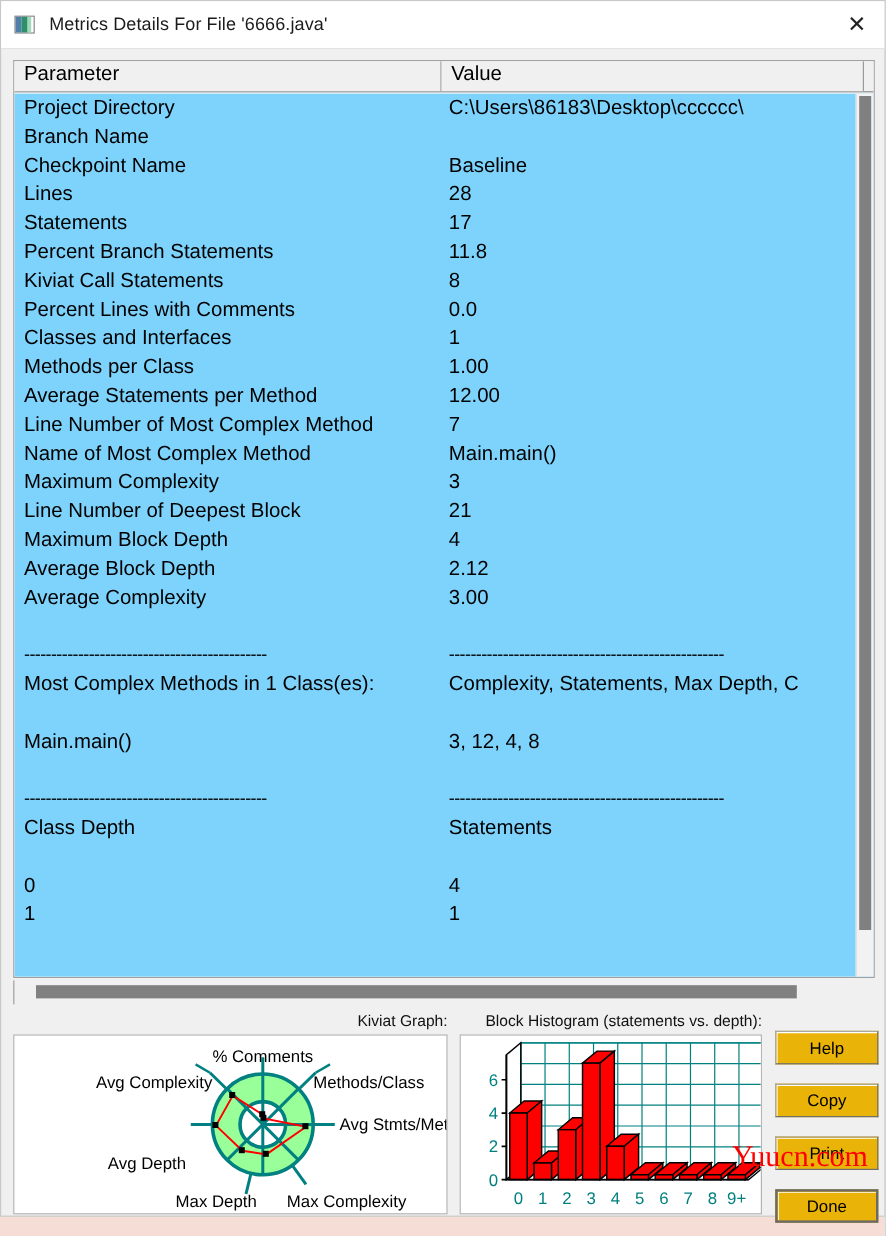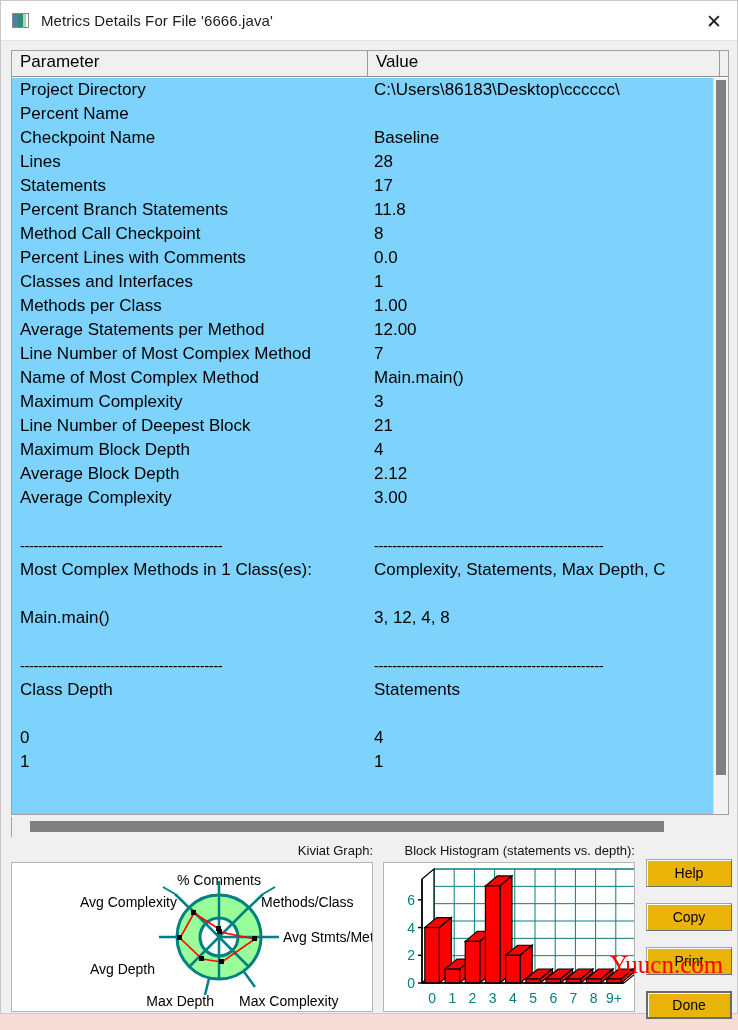--- a/index.html
+++ b/index.html
@@ -170,41 +170,41 @@
     <div class="hdr">
       <div class="cell c1">Parameter</div>
       <div class="cell c2">Value</div>
     </div>
     <div class="body-rows" id="tbody">
         <div class="row">
           <div class="p">Project Directory</div>
           <div class="v">C:\Users\86183\Desktop\cccccc\</div>
         </div>
         <div class="row">
-          <div class="p">Percent Name</div>
+          <div class="p">Branch Name</div>
           <div class="v"></div>
         </div>
         <div class="row">
           <div class="p">Checkpoint Name</div>
           <div class="v">Baseline</div>
         </div>
         <div class="row">
           <div class="p">Lines</div>
           <div class="v">28</div>
         </div>
         <div class="row">
           <div class="p">Statements</div>
           <div class="v">17</div>
         </div>
         <div class="row">
           <div class="p">Percent Branch Statements</div>
           <div class="v">11.8</div>
         </div>
         <div class="row">
-          <div class="p">Method Call Checkpoint</div>
+          <div class="p">Kiviat Call Statements</div>
           <div class="v">8</div>
         </div>
         <div class="row">
           <div class="p">Percent Lines with Comments</div>
           <div class="v">0.0</div>
         </div>
         <div class="row">
           <div class="p">Classes and Interfaces</div>
           <div class="v">1</div>
         </div>

